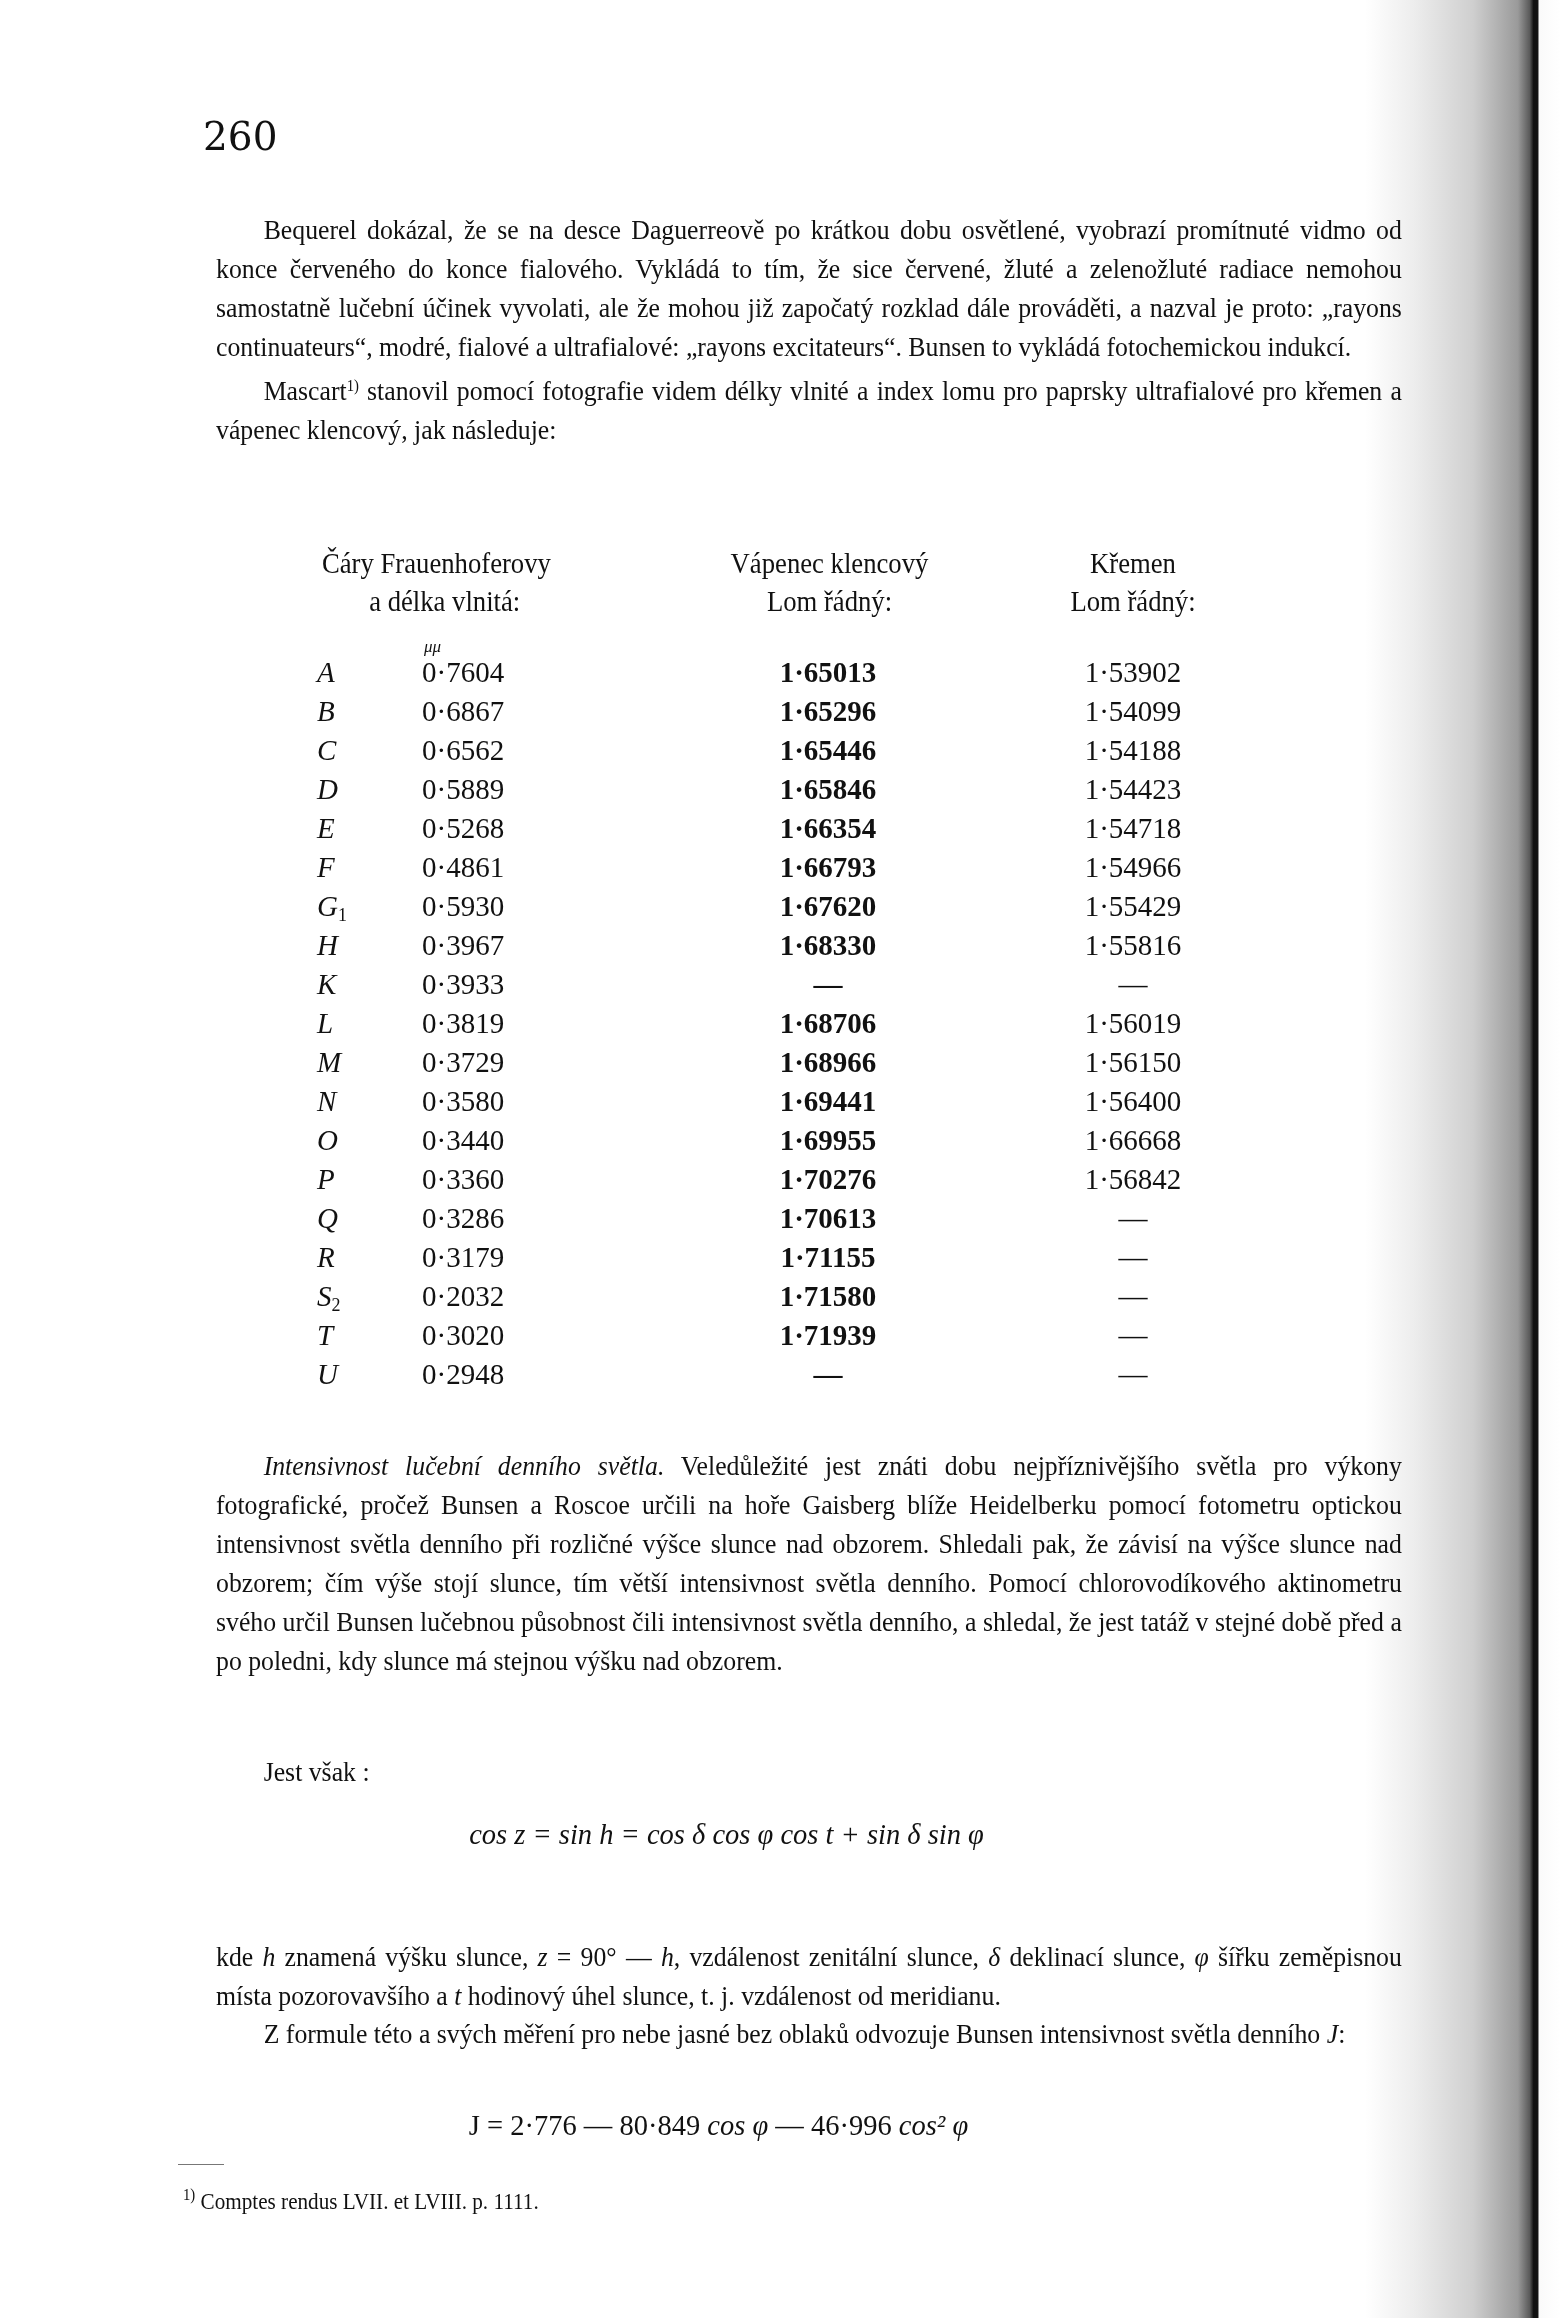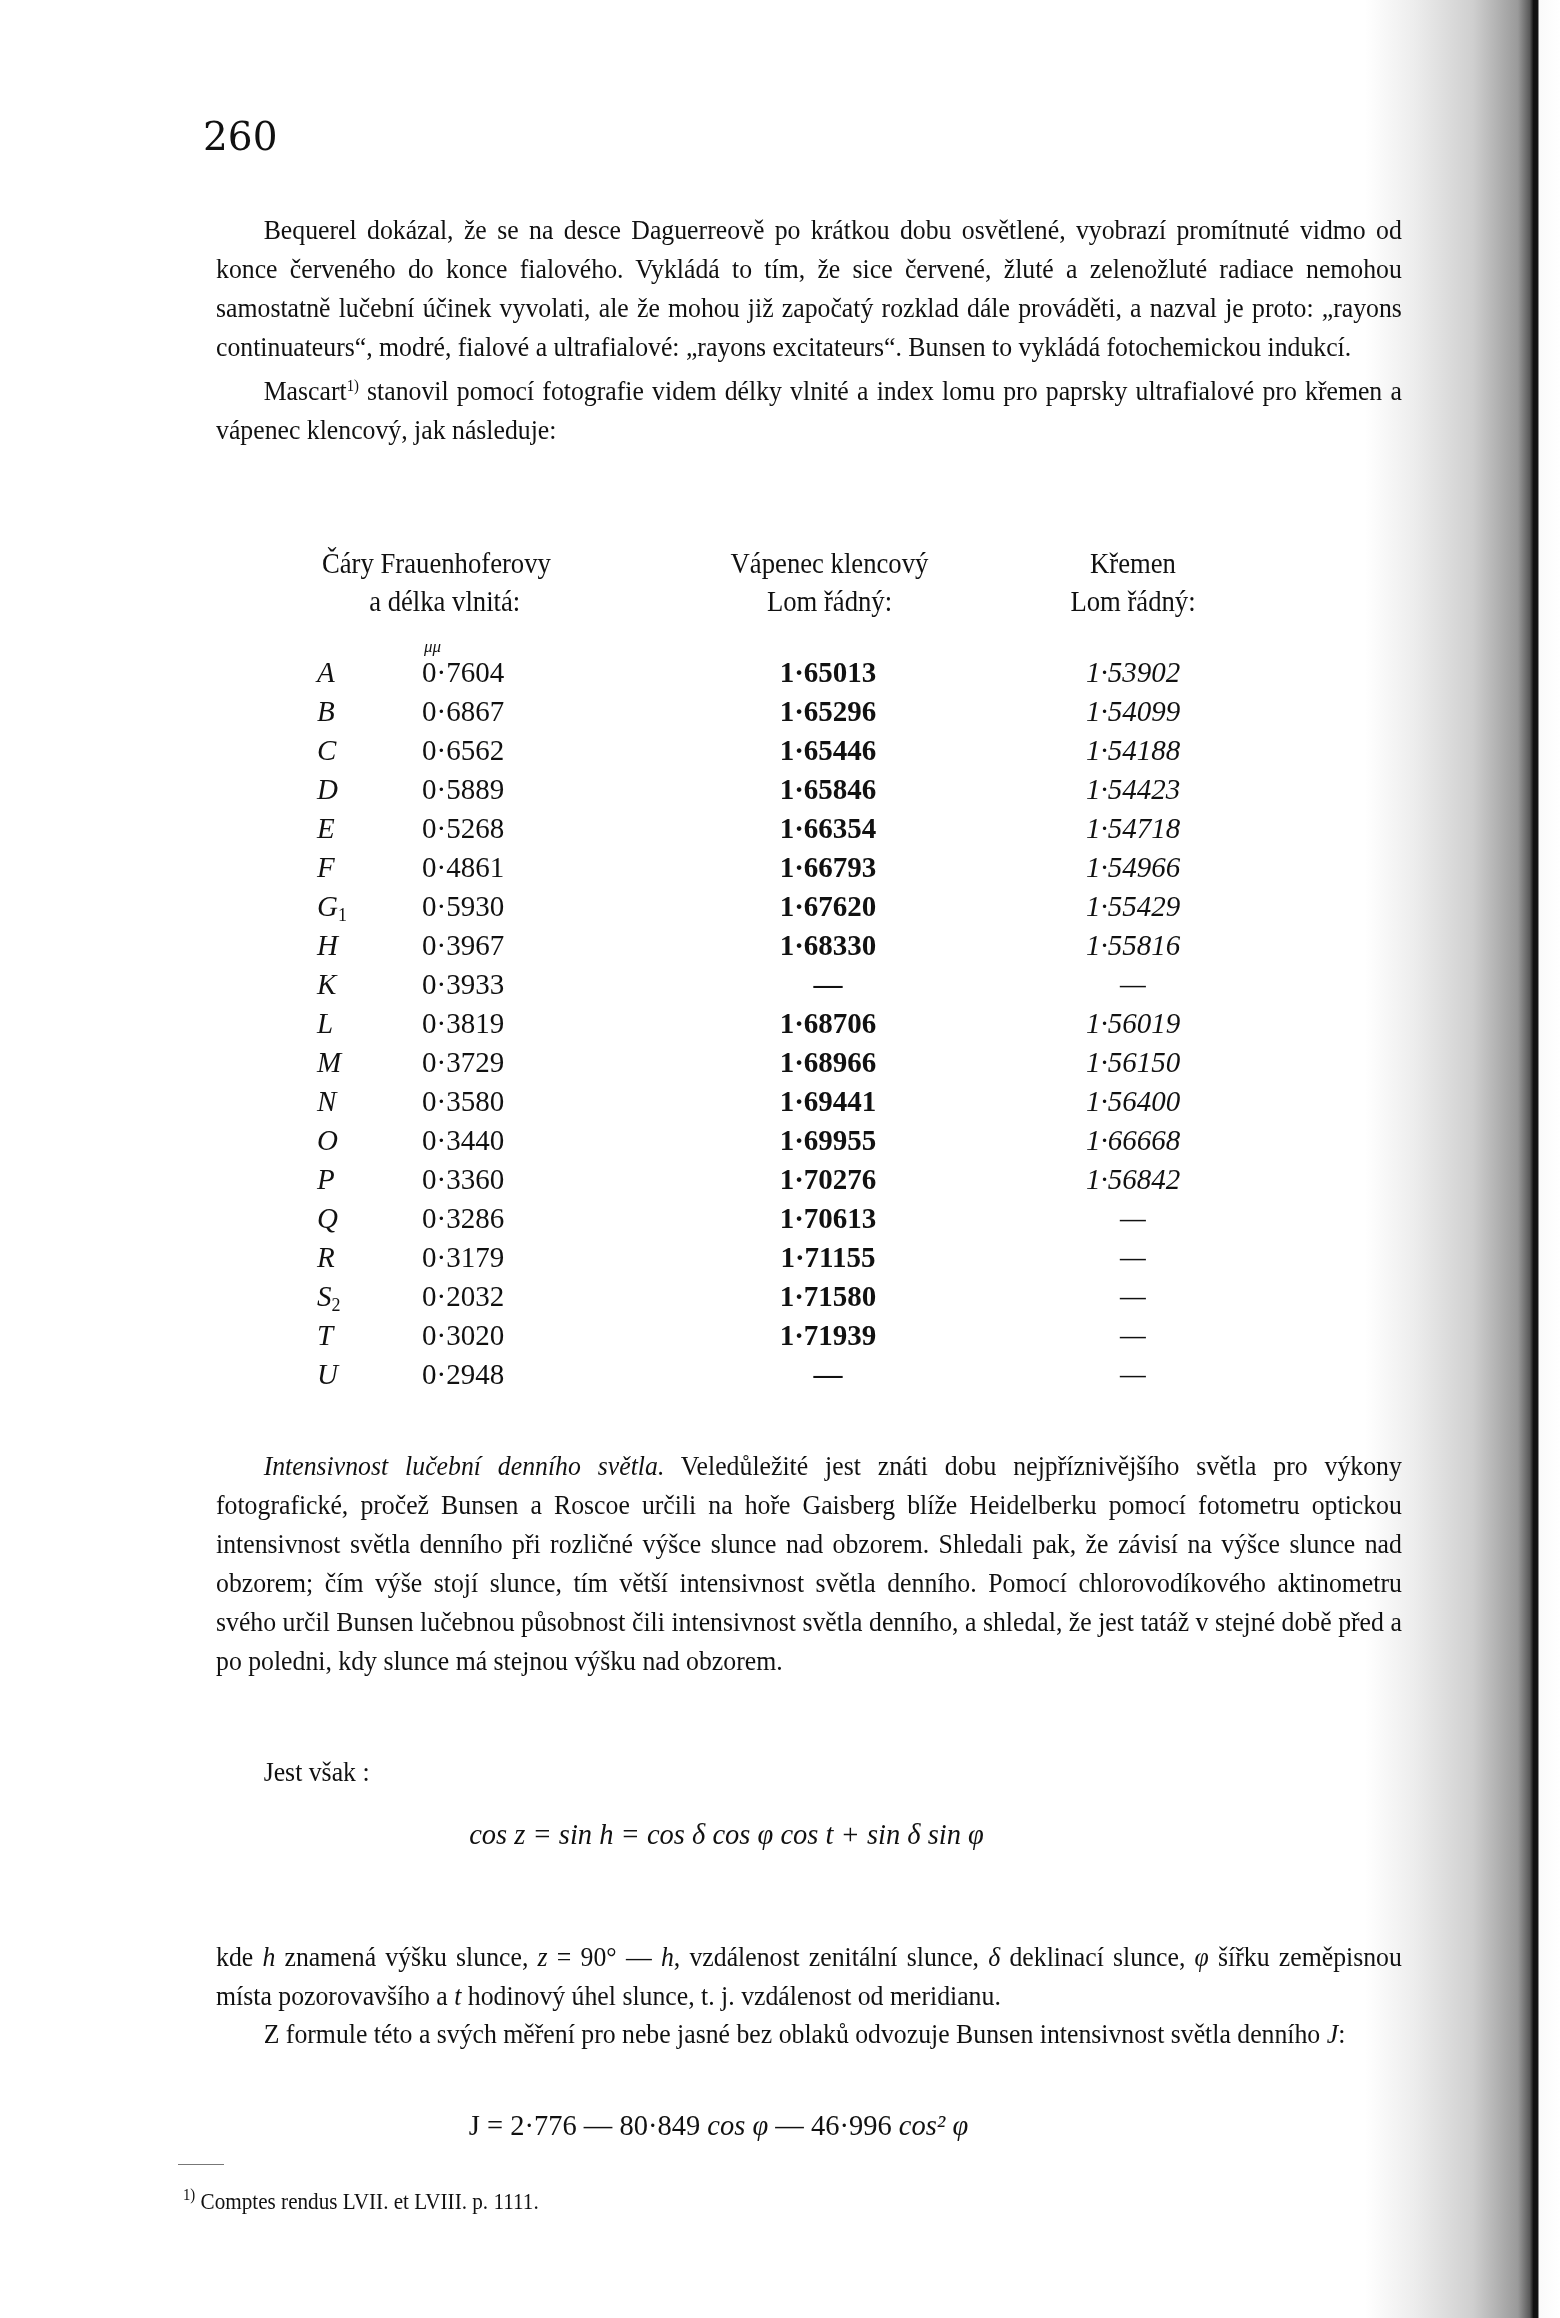--- a/index.html
+++ b/index.html
@@ -40,21 +40,21 @@
   .thead { position:relative; height:77px; line-height:38px; }
   .th { position:absolute; top:0; text-align:center; white-space:nowrap; transform:scaleX(0.92); }
   .unit { position:absolute; left:107px; top:86px; font-size:17px; font-style:italic;margin-top:7px; }
   .tbody { position:absolute; top:109px; left:0; width:100%; }
   .row { position:relative; height:39px; line-height:39px; }
   .cell { position:absolute; top:0; white-space:nowrap; }
   .c0 { left:0; font-style:italic; }
   .c0 sub { font-size:18px; font-style:normal; vertical-align:-5.4px; }
   .c1 { left:105px; }
   .c2 { left:422px; width:178px; text-align:center;font-weight:bold; }
-  .c3 { left:727px; width:178px; text-align:center;font-style:italic; }
+  .c3 { left:727px; width:178px; text-align:center; }
 
   .formula {
     position:absolute; left:0; width:1561px; text-align:center;
     font-family:"Liberation Serif","DejaVu Serif",serif;
     font-size:28.5px;
   }
   .f1 { top:1819px; font-style:italic; left:-54px; }
   .f2 { top:2110px; left:-62px; }
   .f2 .it { }
 

